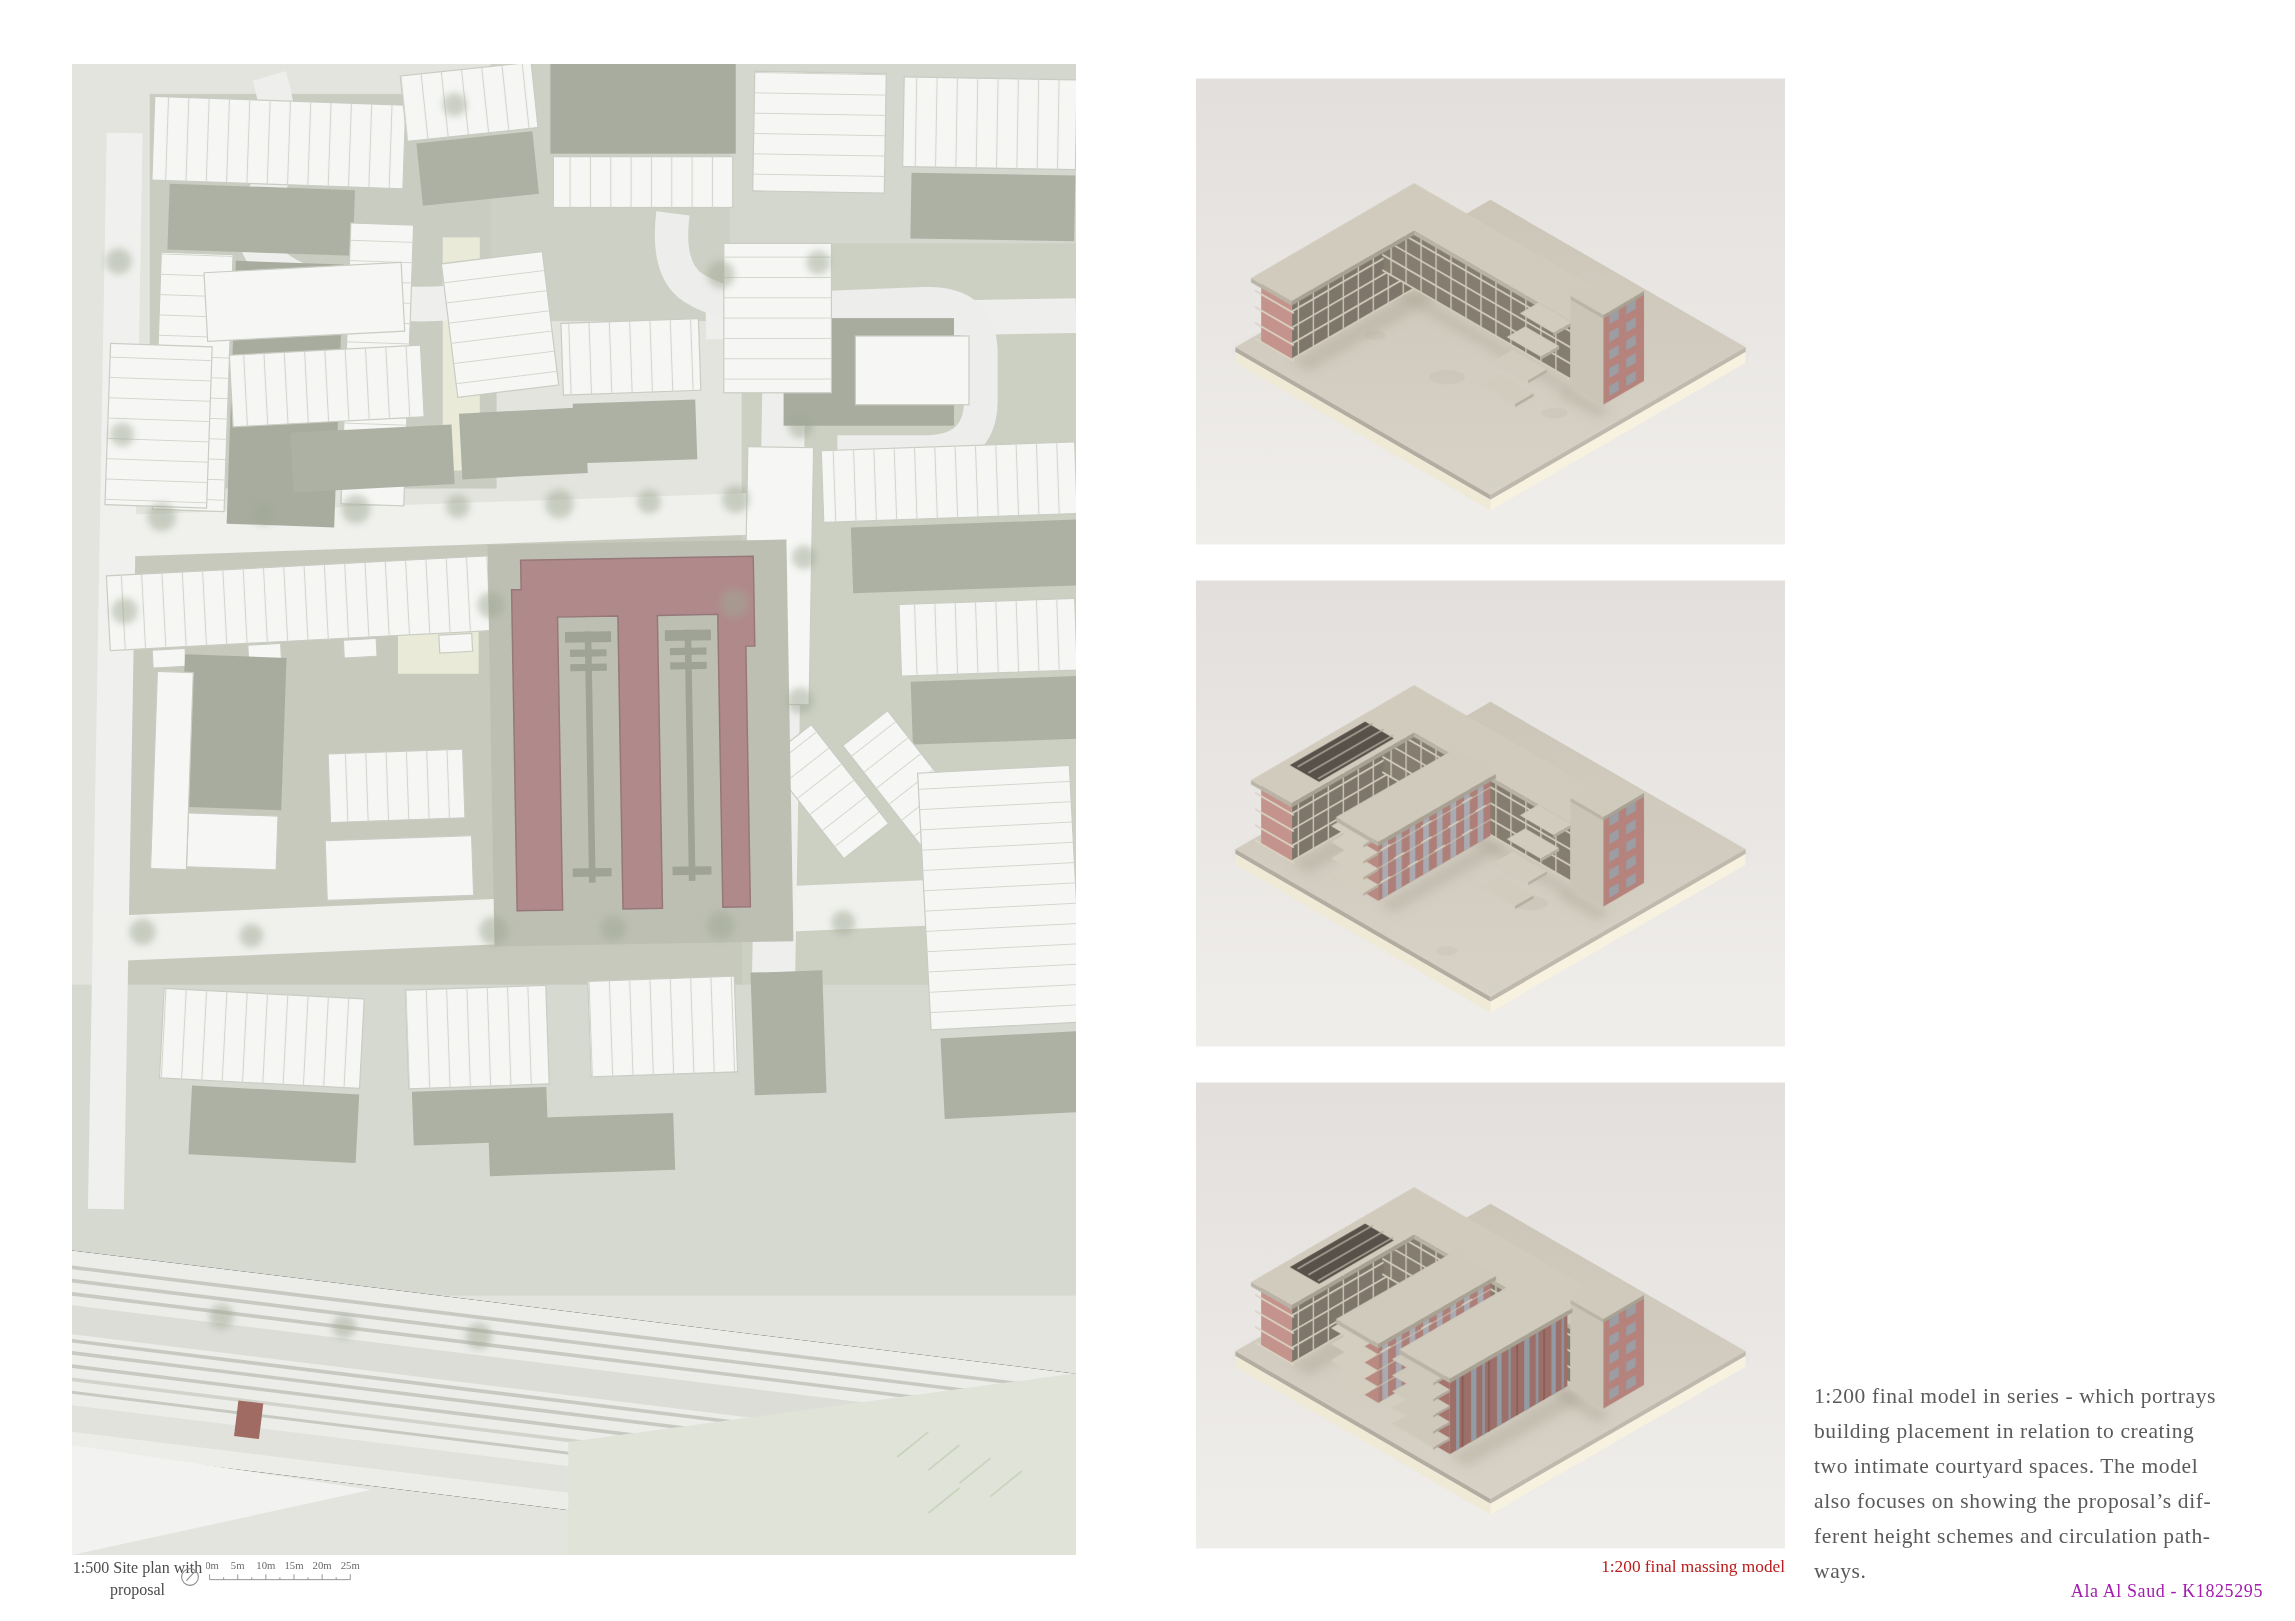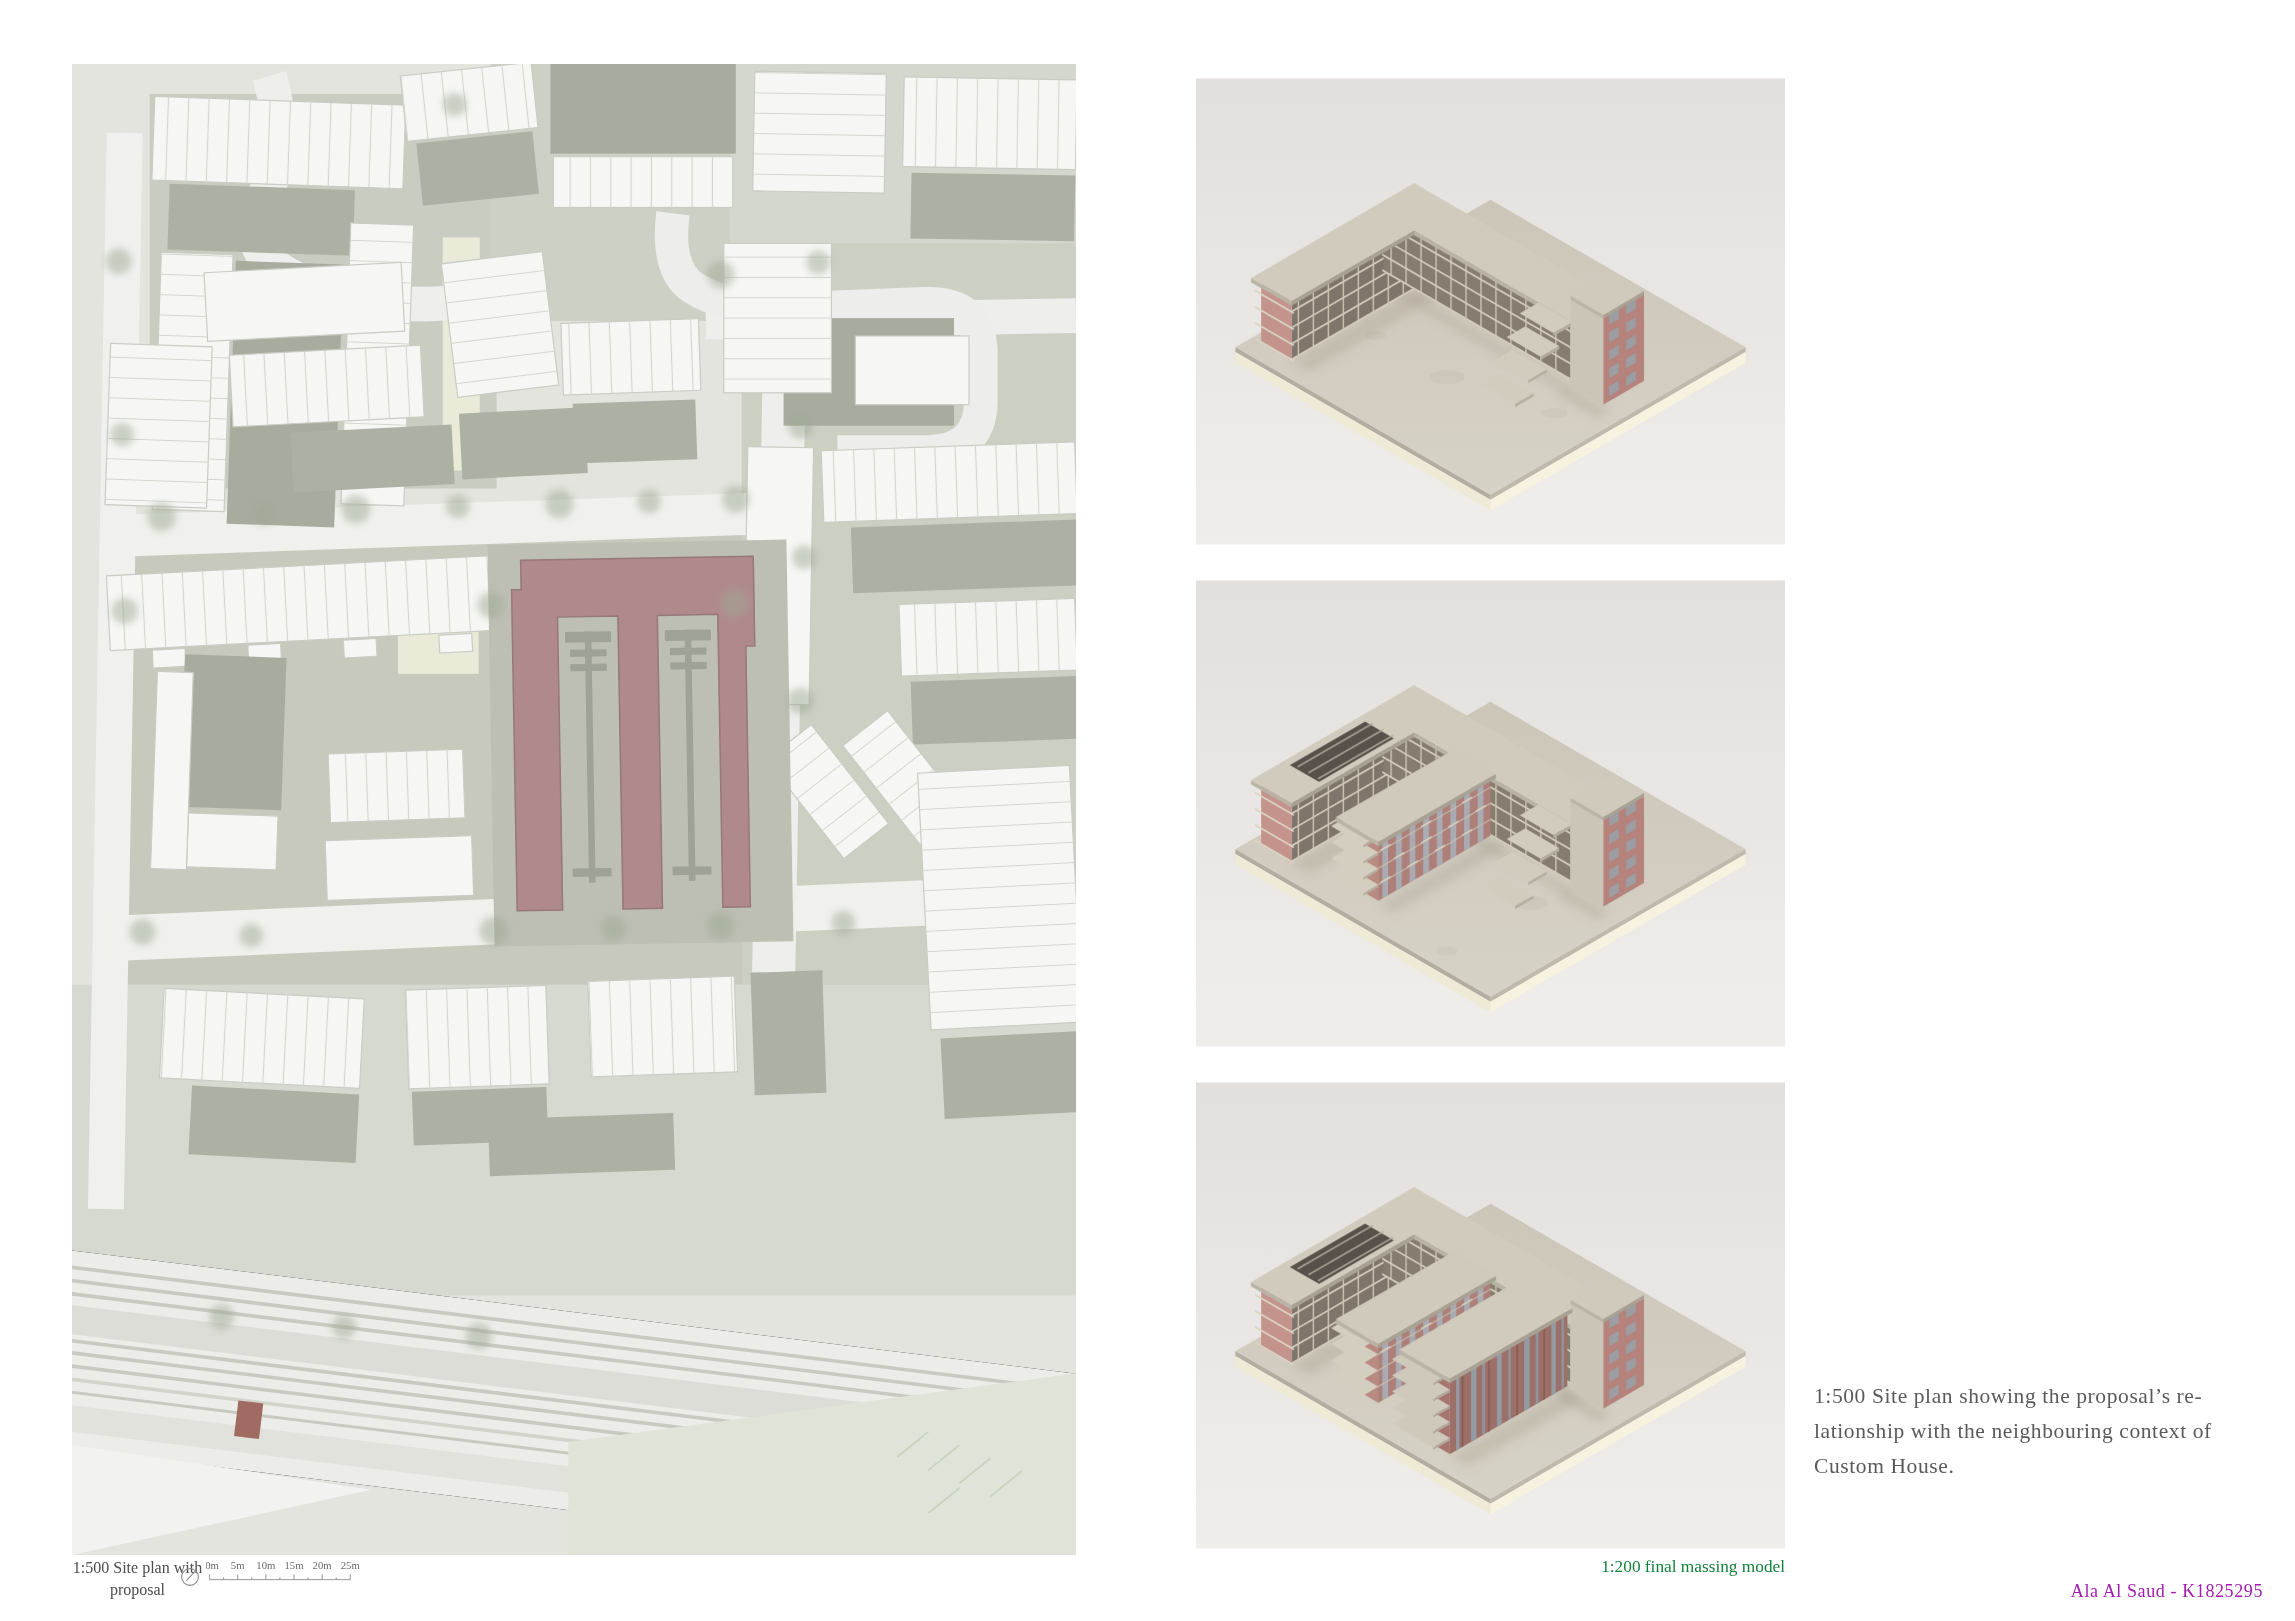--- a/index.html
+++ b/index.html
@@ -6,21 +6,21 @@
   .page{position:relative;width:2295px;height:1621px;background:#ffffff;overflow:hidden;
         font-family:"Liberation Serif","DejaVu Serif",serif;color:#555;}
   .abs{position:absolute;}
   .siteplan{left:72px;top:64px;width:1004px;height:1491px;}
   .photo{left:1196px;width:589px;height:467px;}
   .photo1{top:78px;} .photo2{top:580px;} .photo3{top:1082px;}
   .cap-site{left:66px;top:1557px;width:143px;text-align:center;font-size:16px;line-height:22px;
             color:#4c4c4c;white-space:pre;}
   .north{left:178px;top:1565px;width:24px;height:24px;}
   .scalebar{left:206px;top:1557px;width:155px;height:31px;}
-  .cap-model{left:1196px;top:1557px;width:589px;text-align:right;font-size:17.3px;color:#15803d;}
+  .cap-model{left:1196px;top:1557px;width:589px;text-align:right;font-size:17.3px;color:#b91c1c;}
   .desc{left:1814px;top:1309px;width:466px;font-size:21.5px;line-height:35px;letter-spacing:0.6px;
         color:#5a5a5a;white-space:pre;}
   .desc .para{margin:0 0 62px 0;}
   .author{left:1793px;top:1581px;width:470px;text-align:right;font-size:18px;letter-spacing:0.6px;color:#a21caf;}
   svg{display:block;}
 </style>
 </head>
 <body>
 
 <div class="page">
@@ -725,23 +725,20 @@
       <text x="100.4" y="20">10m</text>
       <text x="147.6" y="20">15m</text>
       <text x="194.8" y="20">20m</text>
       <text x="242" y="20">25m</text>
     </g>
   </svg>
 
   <div class="abs cap-model">1:200 final massing model</div>
 
   <div class="abs desc">
-    <p class="para">1:500 Site plan showing the proposal’s re-
-lationship with the neighbouring context of
-Custom House.</p>
     <p class="para">1:200 final model in series - which portrays
 building placement in relation to creating
 two intimate courtyard spaces. The model
 also focuses on showing the proposal’s dif-
 ferent height schemes and circulation path-
 ways.</p>
   </div>
 
   <div class="abs author">Ala Al Saud - K1825295</div>
 

